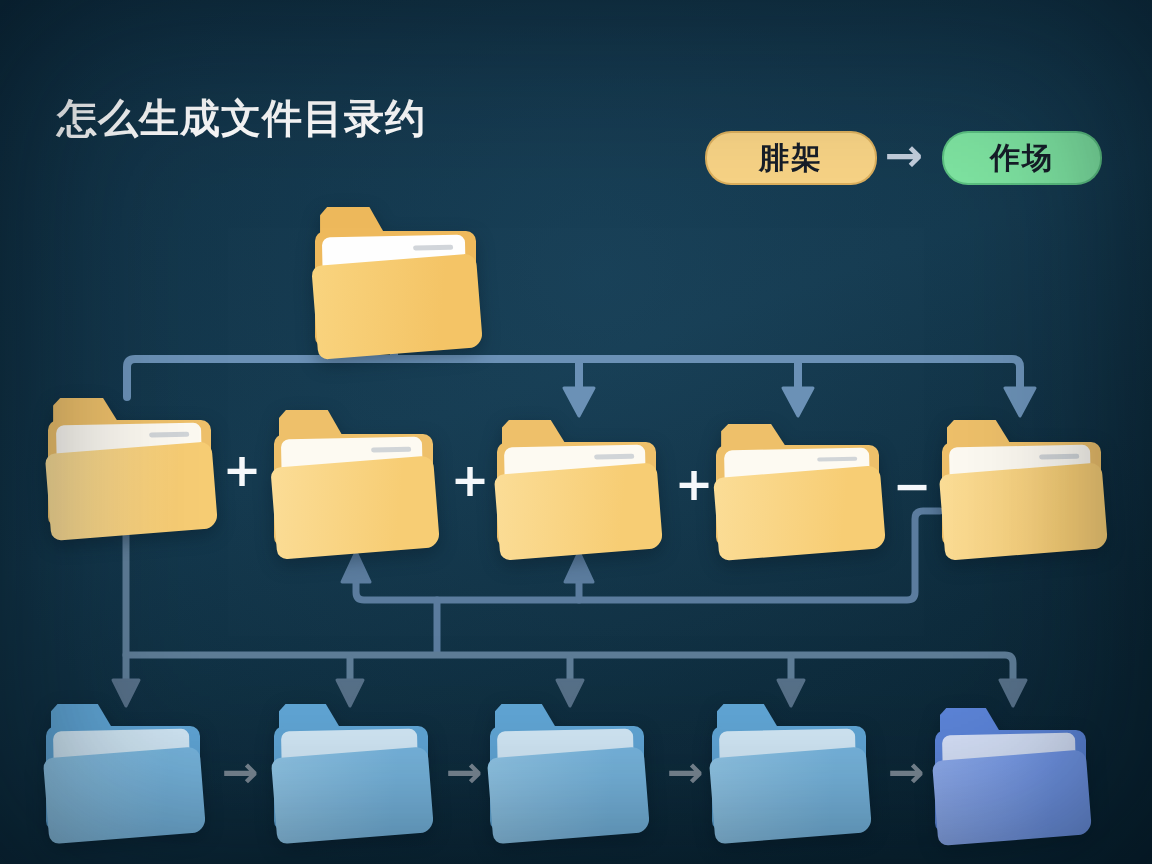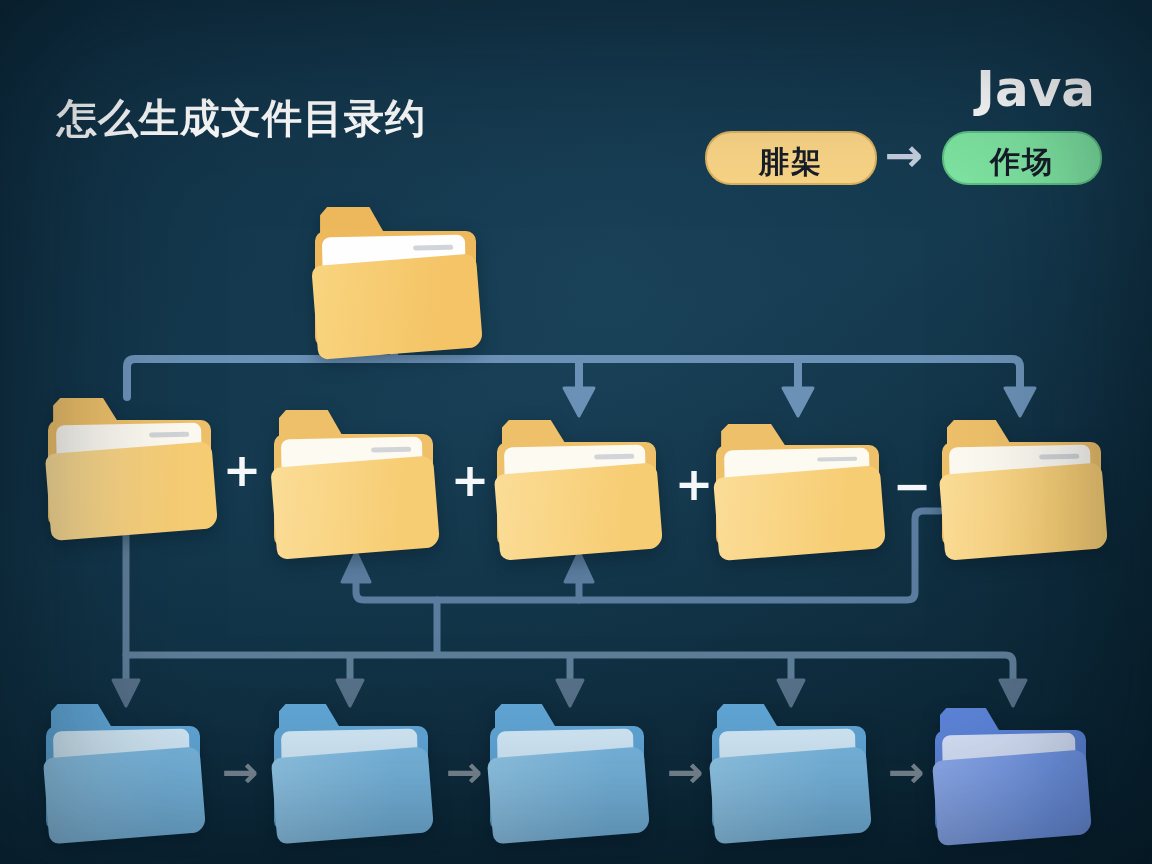--- a/index.html
+++ b/index.html
@@ -10,21 +10,21 @@
       radial-gradient(95% 120% at 52% 32%, rgba(44,98,130,.28), rgba(0,0,0,0) 62%),
       linear-gradient(160deg,#0f2e41 0%,#123549 45%,#0c2838 75%,#092230 100%);
   }
   .vignette{position:absolute;inset:0;box-shadow:inset 0 0 190px rgba(2,12,20,.6);pointer-events:none;}
 
   
   .title{position:absolute;left:57px;top:56px;font-size:40px;font-weight:800;color:#ffffff;line-height:1.1;letter-spacing:1px;margin-top:40px;}
   .subtitle{position:absolute;left:58px;top:134px;font-size:27px;font-weight:600;color:#edf3f7;letter-spacing:1px;}
   .java{position:absolute;right:57px;top:60px;font-size:50px;font-weight:800;color:#ffffff;}
 
-  .pill{position:absolute;top:131px;height:50px;border-radius:26px;display:flex;align-items:flex-end;justify-content:center;
+  .pill{position:absolute;top:131px;height:50px;border-radius:26px;display:flex;align-items:center;justify-content:center;
         font-size:30px;font-weight:700;color:#161d28;letter-spacing:2px;}
   .pill.yellow{left:705px;width:168px;background:#f8d486;border:2px solid rgba(196,146,62,.55);}
   .pill.green{left:942px;width:156px;background:#7fe5a2;border:2px solid rgba(58,158,98,.5);}
   .legend-arrow{position:absolute;left:869px;top:128px;width:70px;height:54px;display:flex;align-items:center;justify-content:center;
         font-size:46px;font-weight:700;color:#c3cedd;}
 
   
   .folder{position:absolute;filter:drop-shadow(0 6px 9px rgba(4,18,28,.35));}
   .folder .tab{position:absolute;left:3%;top:0;width:42%;height:26%;background:var(--back);
                clip-path:polygon(0 22%,10% 0,70% 0,100% 100%,0 100%);}
@@ -84,21 +84,20 @@
     <g fill="#577189" stroke="#577189" stroke-width="3" stroke-linejoin="round">
       <path d="M113 680 L139 680 L126 706 Z"></path>
       <path d="M337 680 L363 680 L350 706 Z"></path>
       <path d="M557 680 L583 680 L570 706 Z"></path>
       <path d="M778 680 L804 680 L791 706 Z"></path>
       <path d="M1000 680 L1026 680 L1013 706 Z"></path>
     </g>
   </svg>
 
   <div class="title">怎么生成文件目录约</div>
-  <div class="java">Java</div>
 
   <div class="pill yellow">
     <span>腓架</span>
   </div>
   <div class="legend-arrow">→</div>
   <div class="pill green">
     <span>作场</span>
   </div>
 
   <div class="folder orange" style="left:315px;top:207px;width:168px;height:143px">

